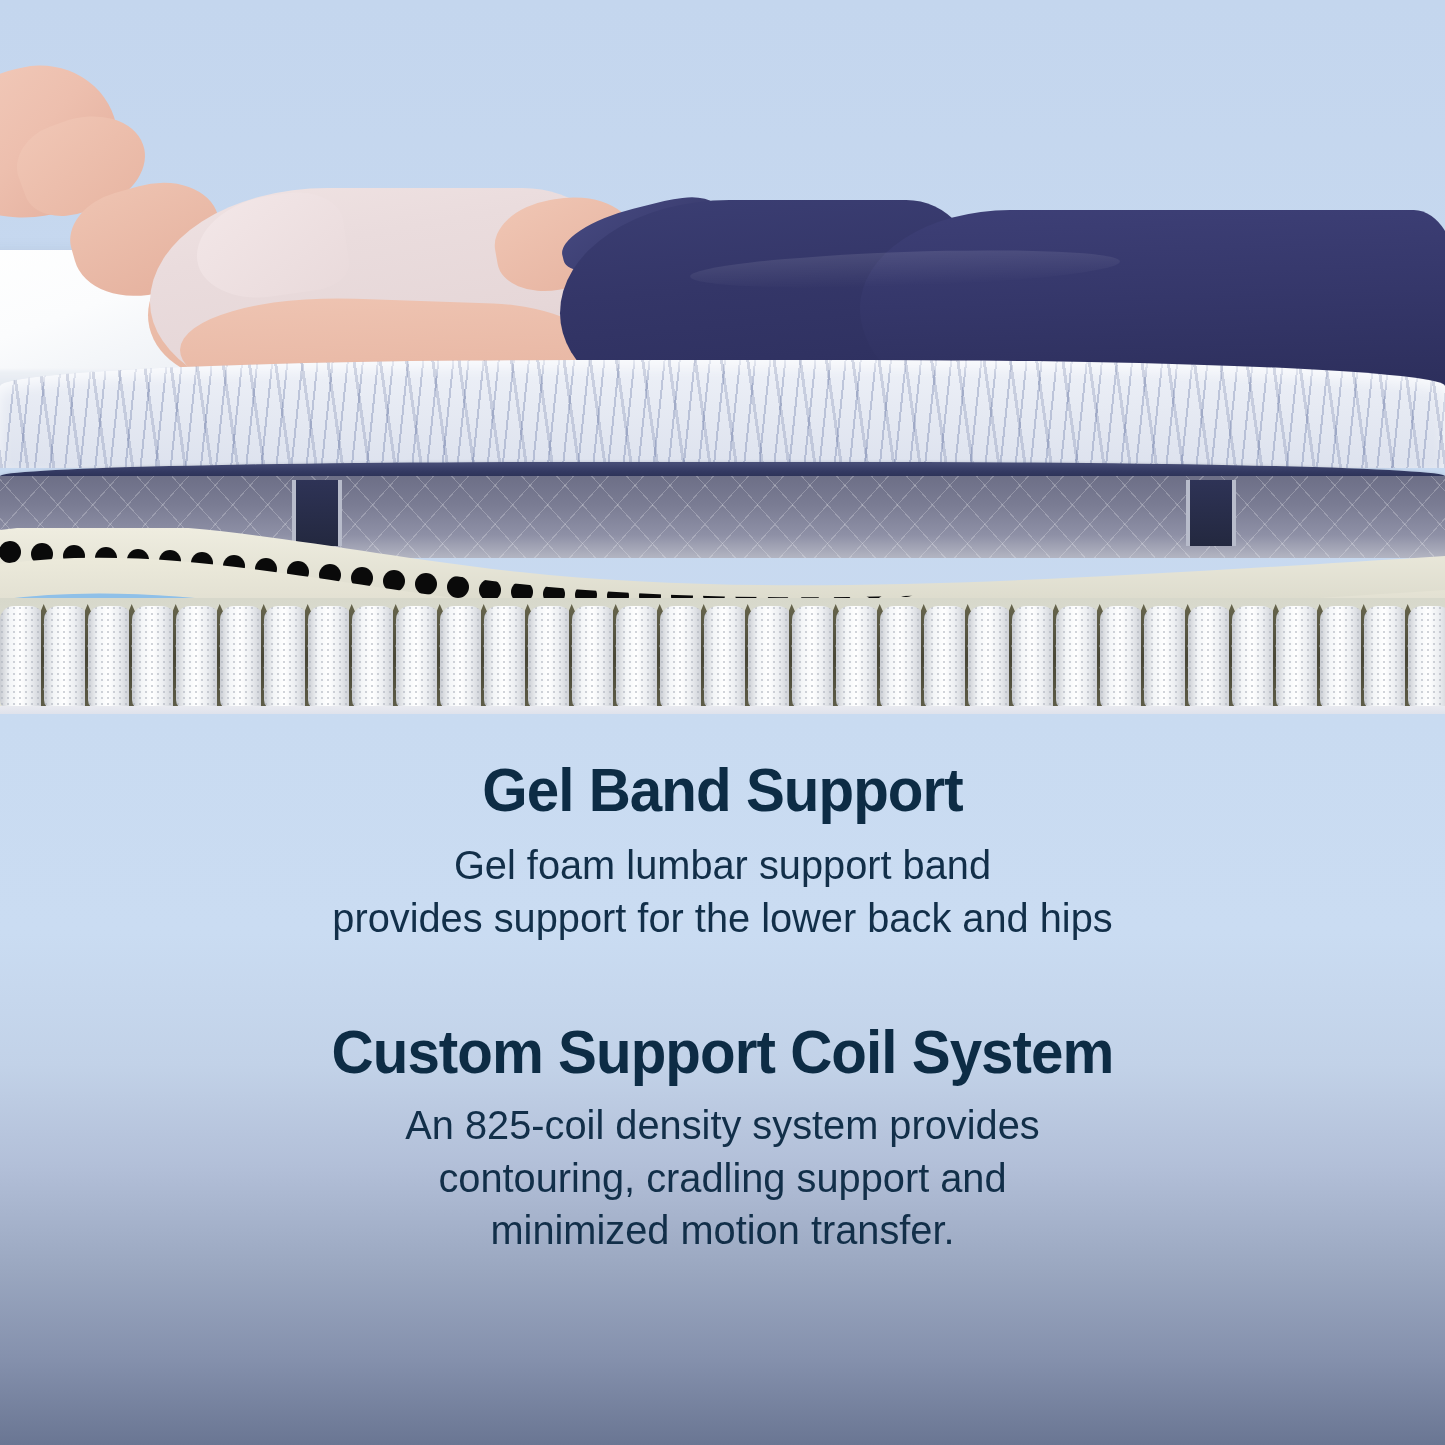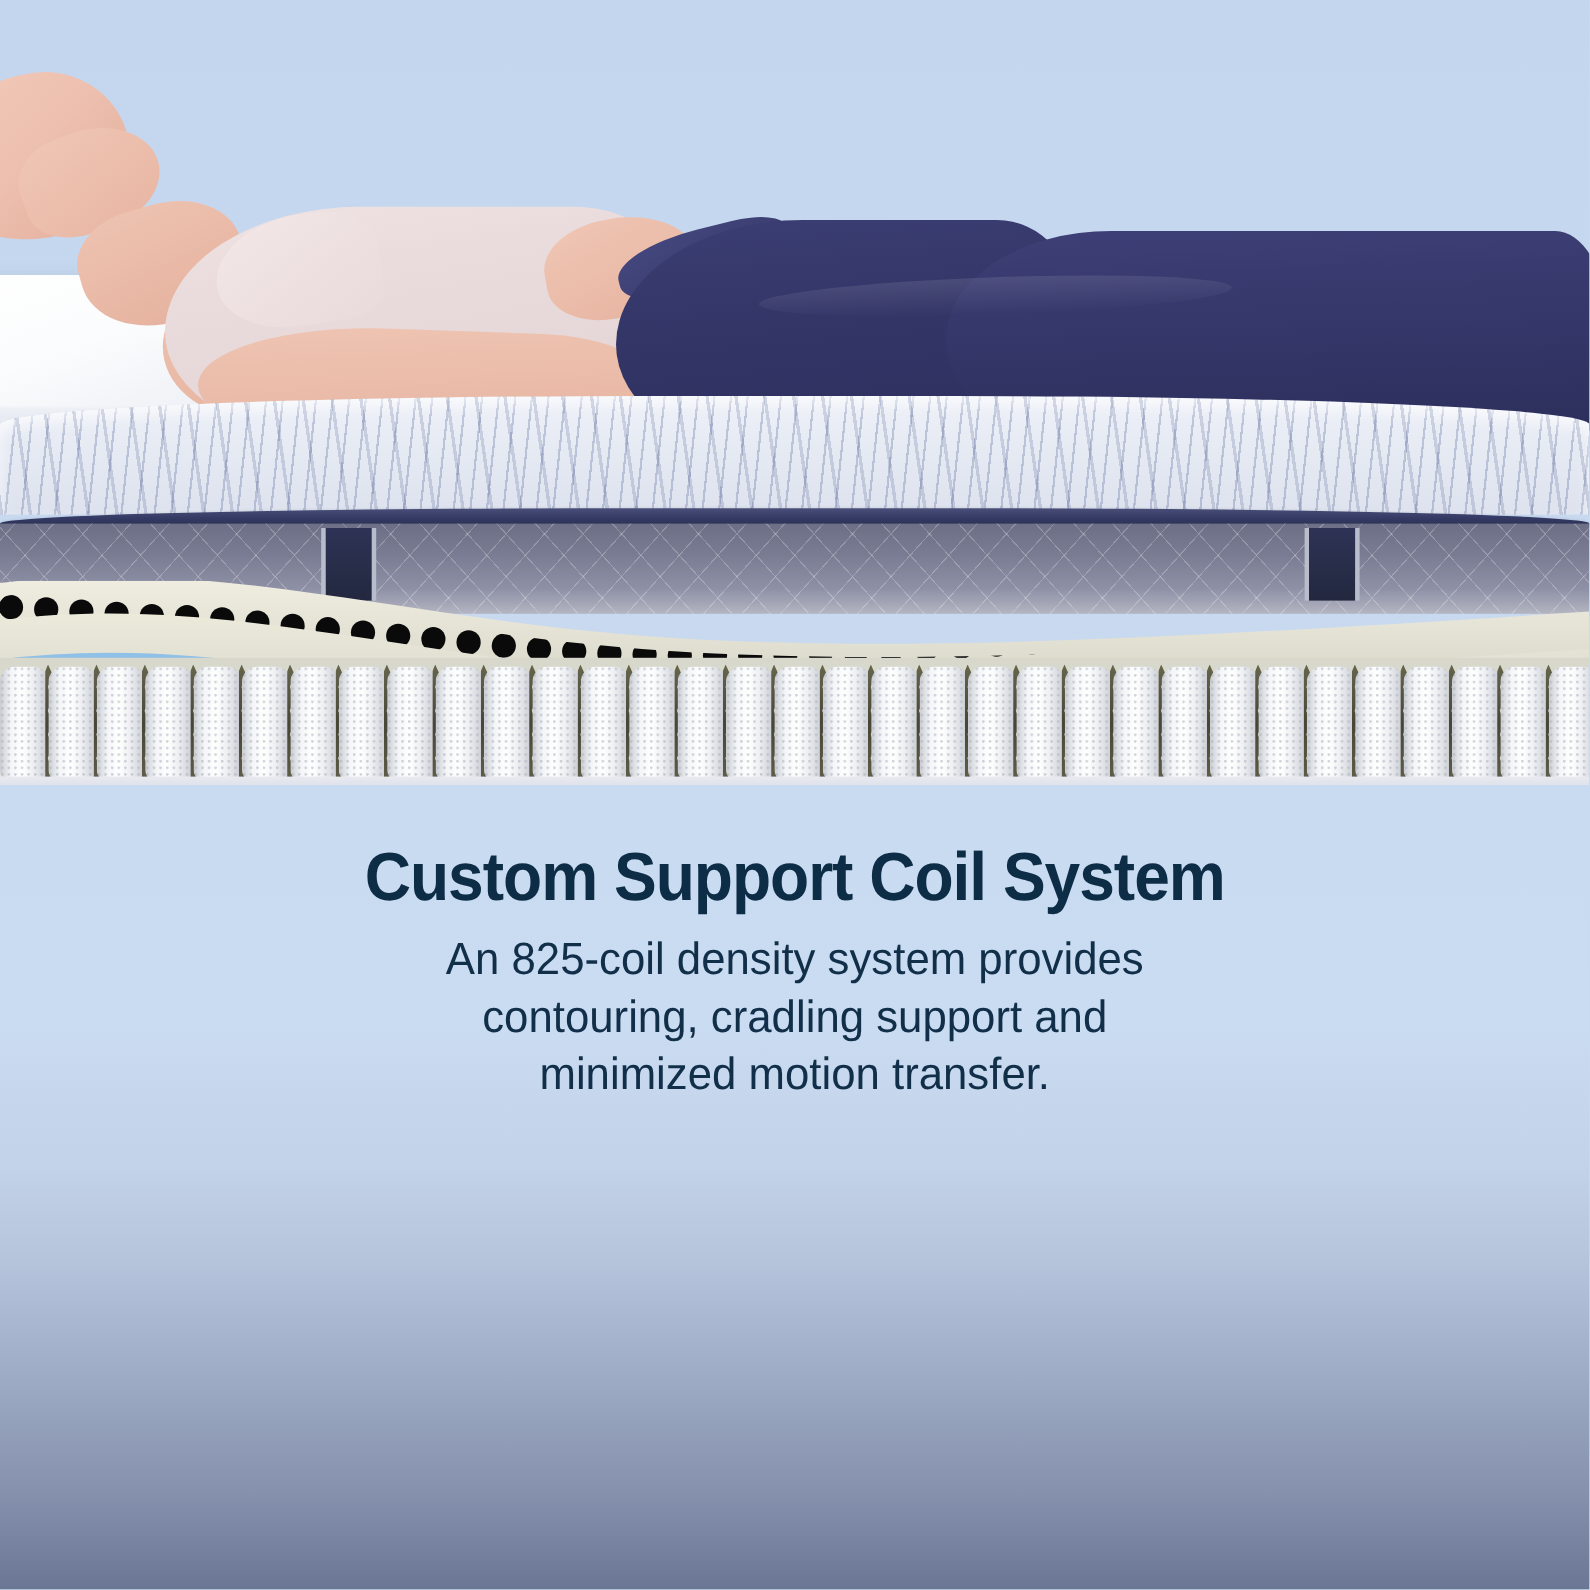--- a/index.html
+++ b/index.html
@@ -189,21 +189,21 @@
   .h-one{font-size:62px;transform:scaleX(.94);}
   .h-two{font-size:62px;transform:scaleX(.94);margin-top:4px;}
   .sub{
     color:#122f49;
     font-size:41px;
     line-height:1.28;
     margin:18px 0 0;
     font-weight:400;
     transform:scaleX(.97);
   }
-  .block2{margin-top:52px;}
+  .block2{margin-top:76px;}
   .sub2{margin-top:16px;}
 </style>
 </head>
 <body>
 
 <div class="stage">
 
   <div class="photo">
 
     <div class="pillow"></div>
@@ -346,20 +346,27 @@
         <div class="coil"></div>
       <div class="coil"></div>
         <div class="coil"></div>
       <div class="coil"></div>
     </div>
     <div class="coilbase"></div>
   </div>
 
   <div class="panel">
 
+    <div class="hgroup">
+      <h2 class="headline h-one">Gel Band Support</h2>
+      <p class="sub">
+        <span>Gel foam lumbar support band</span><br>
+        <span>provides support for the lower back and hips</span>
+      </p>
+    </div>
 
     <div class="block2">
       <h2 class="headline h-two">Custom Support Coil System</h2>
       <p class="sub sub2">
         <span>An 825-coil density system provides</span><br>
         <span>contouring, cradling support and</span><br>
         <span>minimized motion transfer.</span>
       </p>
     </div>
 

